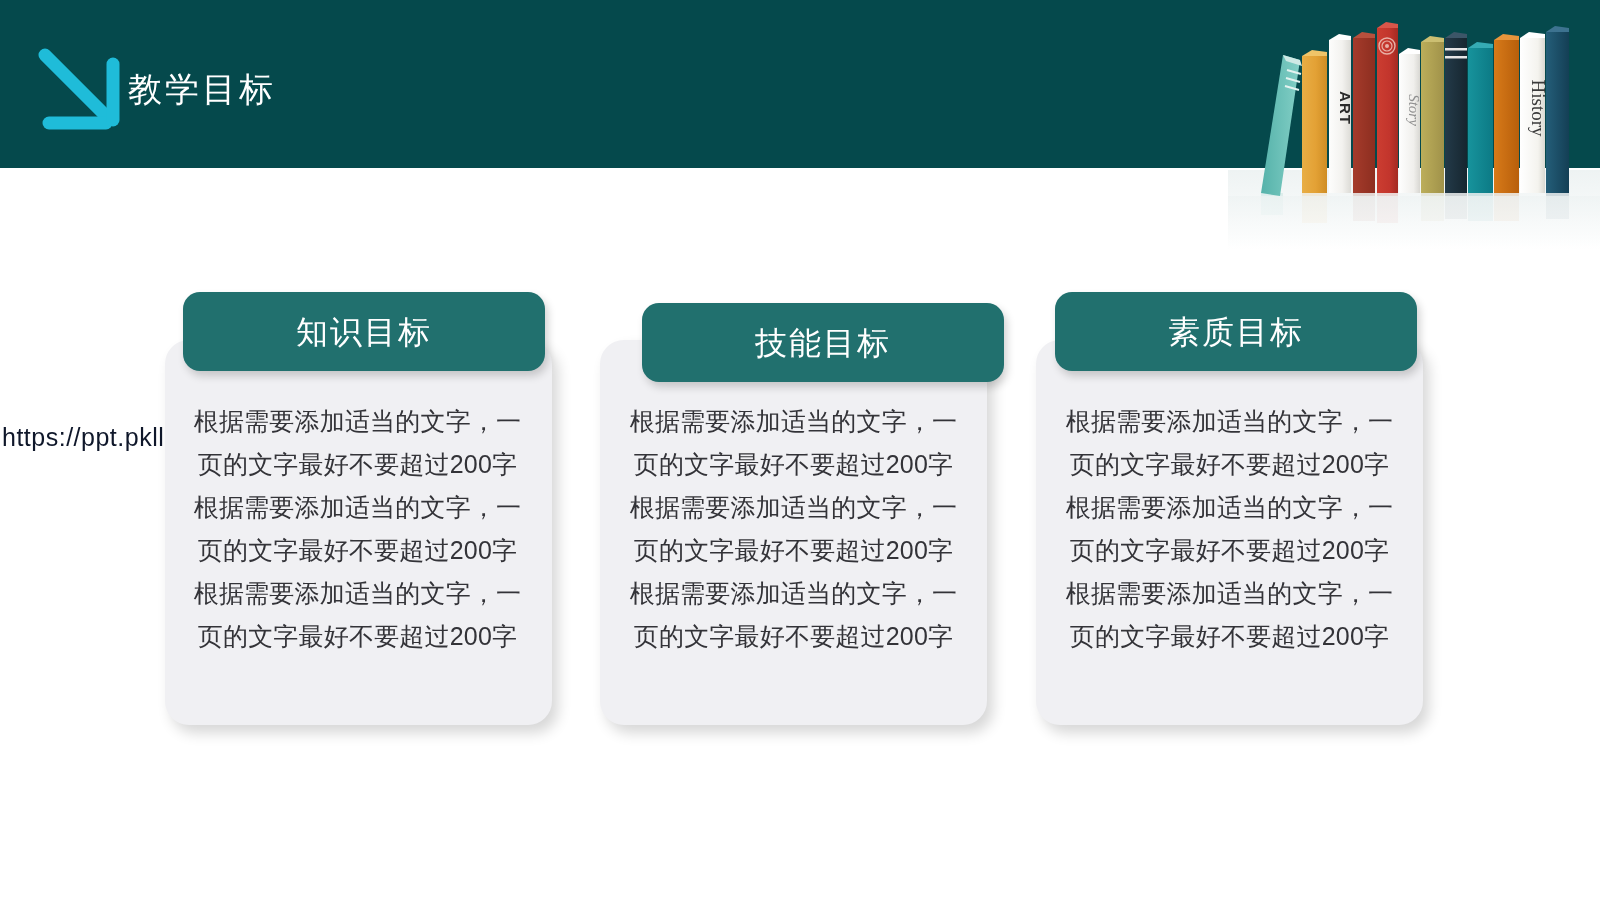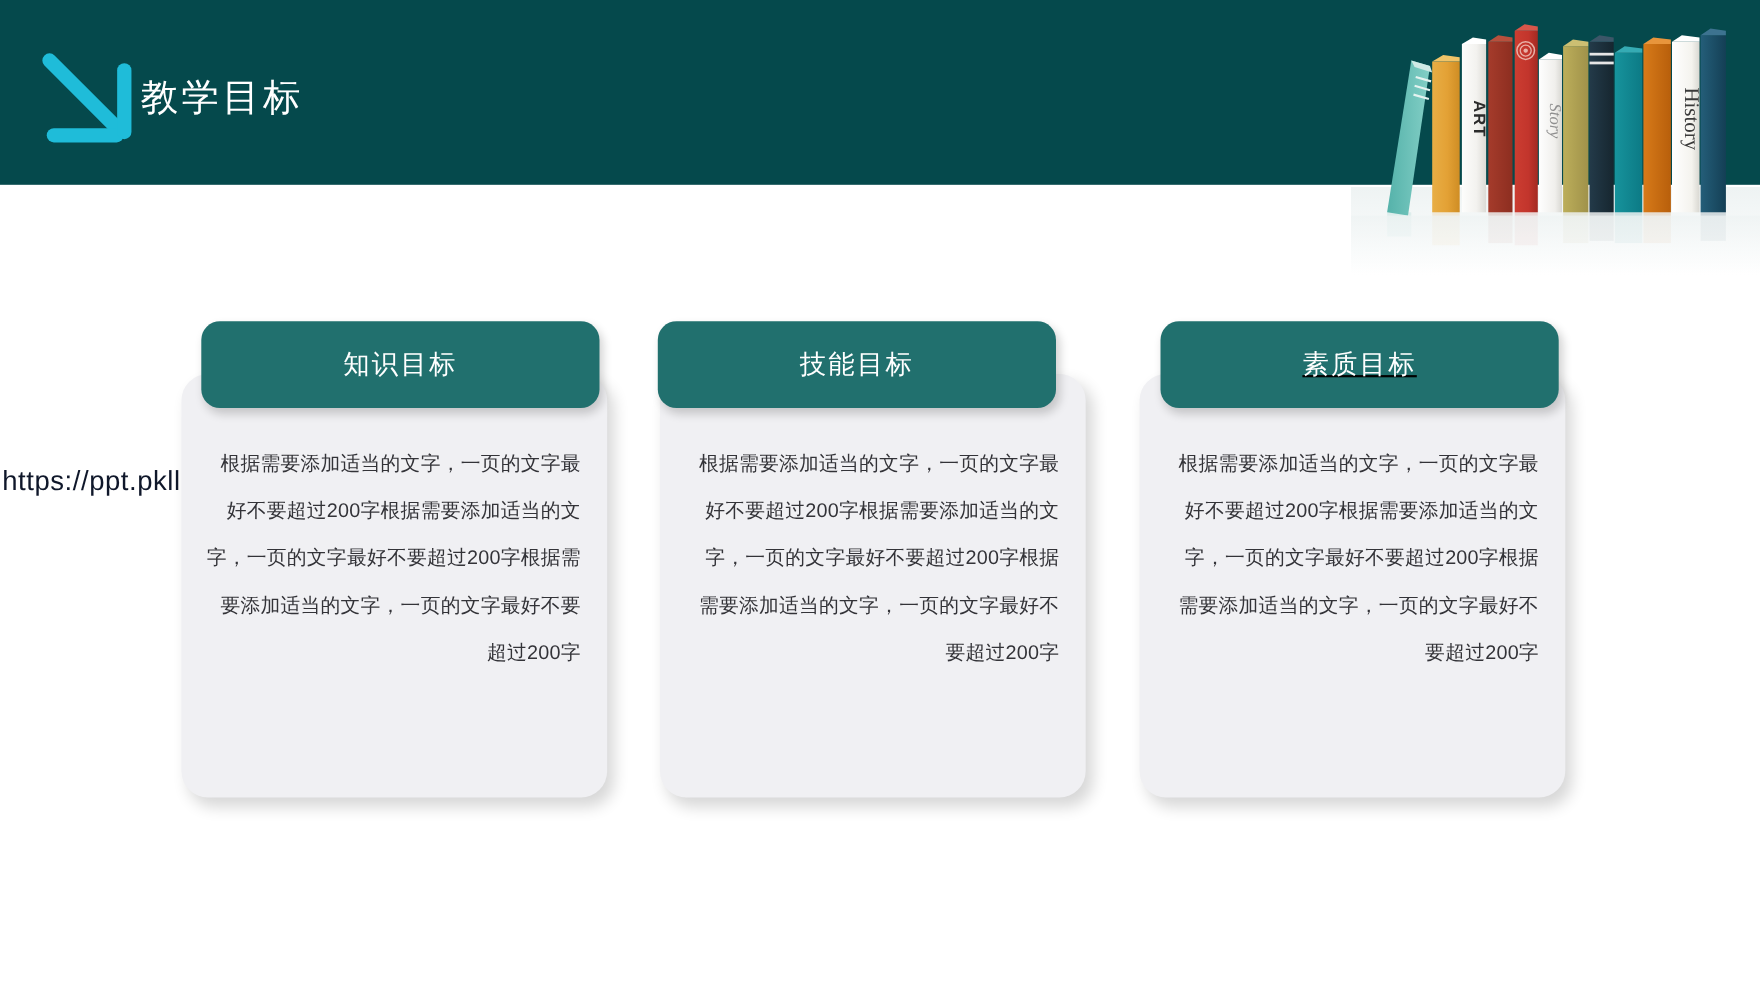--- a/index.html
+++ b/index.html
@@ -103,40 +103,40 @@
     width: 362px;
     height: 79px;
     background: #21706e;
     border-radius: 17px;
     box-shadow: 3px 5px 9px rgba(0,0,0,0.18);
     display: flex;
     align-items: center;
     justify-content: center;
   }
   .card-badge.b1 { left: 183px; }
-  .card-badge.b2 { left: 598px; }
-  .card-badge.b3 { left: 1055px; text-decoration: underline; }
+  .card-badge.b2 { left: 642px; margin-top: 11px; }
+  .card-badge.b3 { left: 1055px; }
 
   .badge-label {
-    font-size: 24px;
+    font-size: 32px;
     line-height: 40px;
     color: #ffffff;
     letter-spacing: 2px;
     white-space: nowrap;
   }
 
   .card-body {
     position: absolute;
     top: 60px;
     left: 24px;
     width: 339px;
-    font-size: 18px;
+    font-size: 25px;
     line-height: 43px;
     color: #333338;
-    text-align: right;
+    text-align: center;
     letter-spacing: 0.2px;
   }
   .card.c1 .card-body { left: 22px; width: 341px; }
 
 </style>
 </head>
 <body>
 
 <div class="slide">
 

